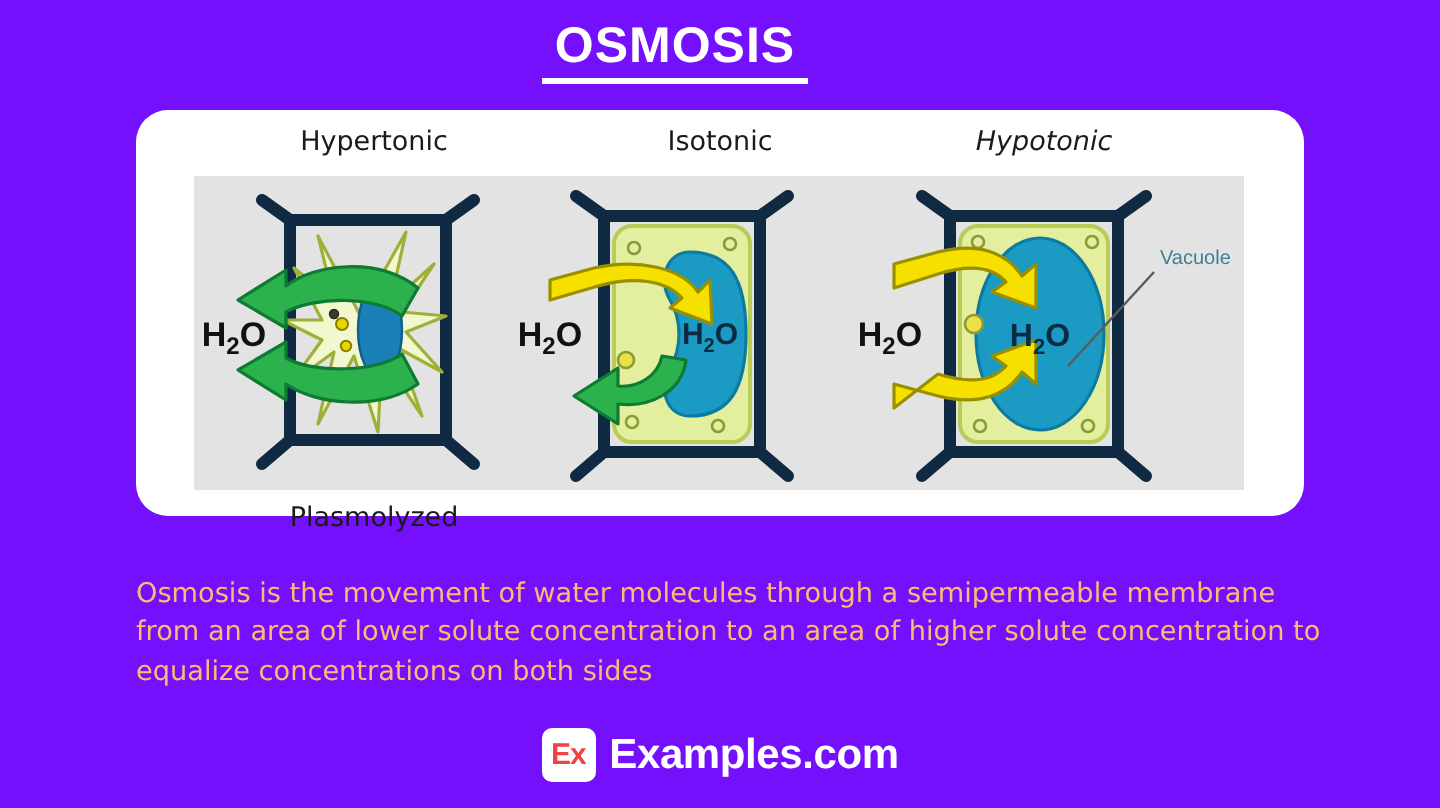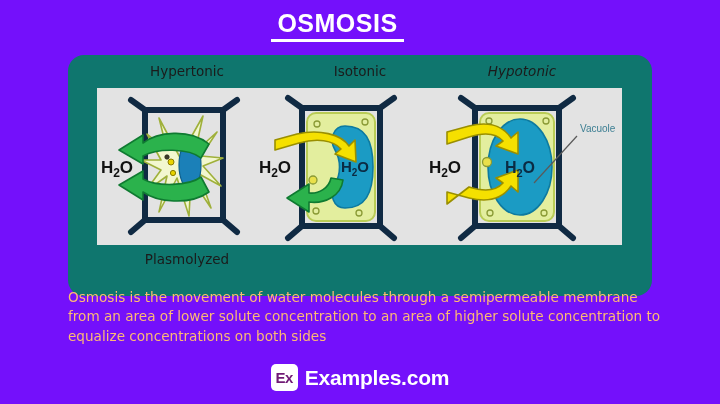--- a/index.html
+++ b/index.html
@@ -33,22 +33,22 @@
     padding: 0 6px 1px 6px;
     line-height: 1.1;
   }
 
   
   #figure-card {
     position: absolute;
     left: 68px;
     top: 55px;
     width: 584px;
-    height: 241px;
-    background: #0f766e;
+    height: 203px;
+    background: #ffffff;
     border-radius: 16px;
   }
 
   .col-label {
     position: absolute;
     top: 8px;
     width: 180px;
     text-align: center;
     font-size: 13.5px;
     color: #1b1b1b;
@@ -110,21 +110,21 @@
   #logo-mark {
     width: 27px;
     height: 27px;
     background: #ffffff;
     border-radius: 5px;
     display: flex;
     align-items: center;
     justify-content: center;
     font-size: 15px;
     font-weight: bold;
-    color: #701a75;
+    color: #ef4444;
     font-family: "Liberation Sans", sans-serif;
     letter-spacing: -0.5px;
   }
   #logo-text {
     color: #ffffff;
     font-size: 21px;
     font-weight: bold;
     font-family: "Liberation Sans", sans-serif;
     letter-spacing: -0.2px;
   }

